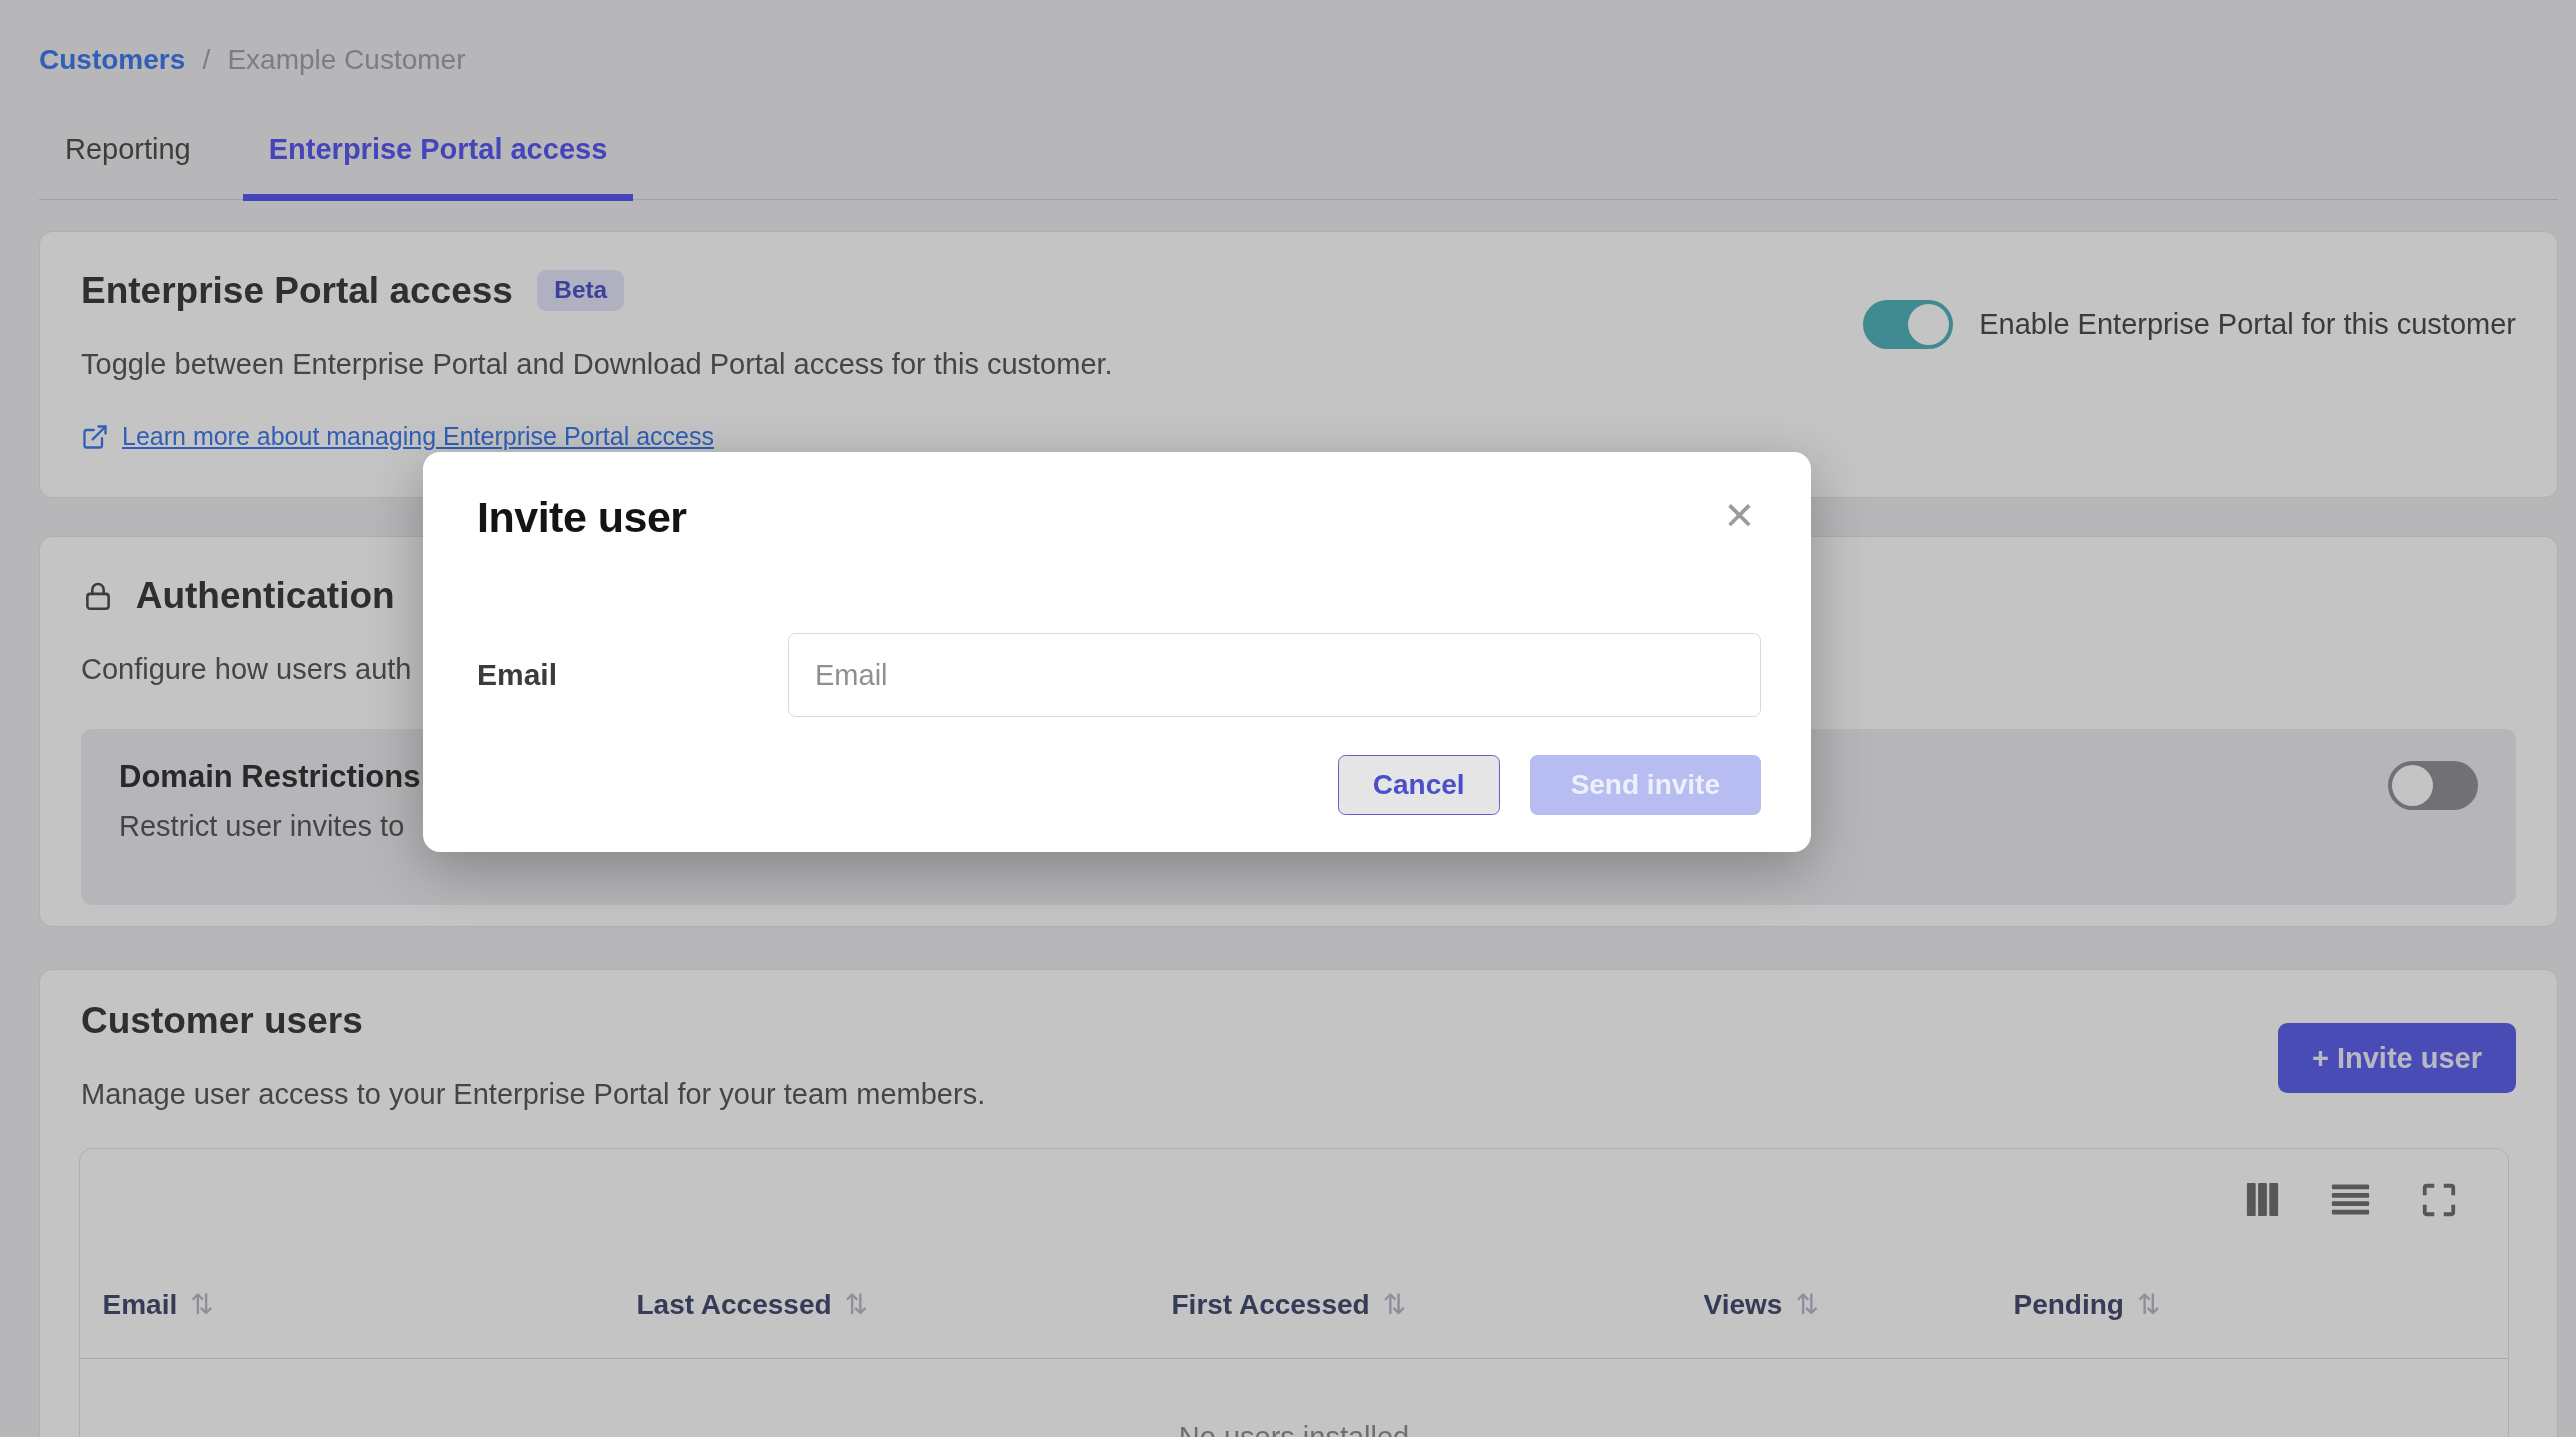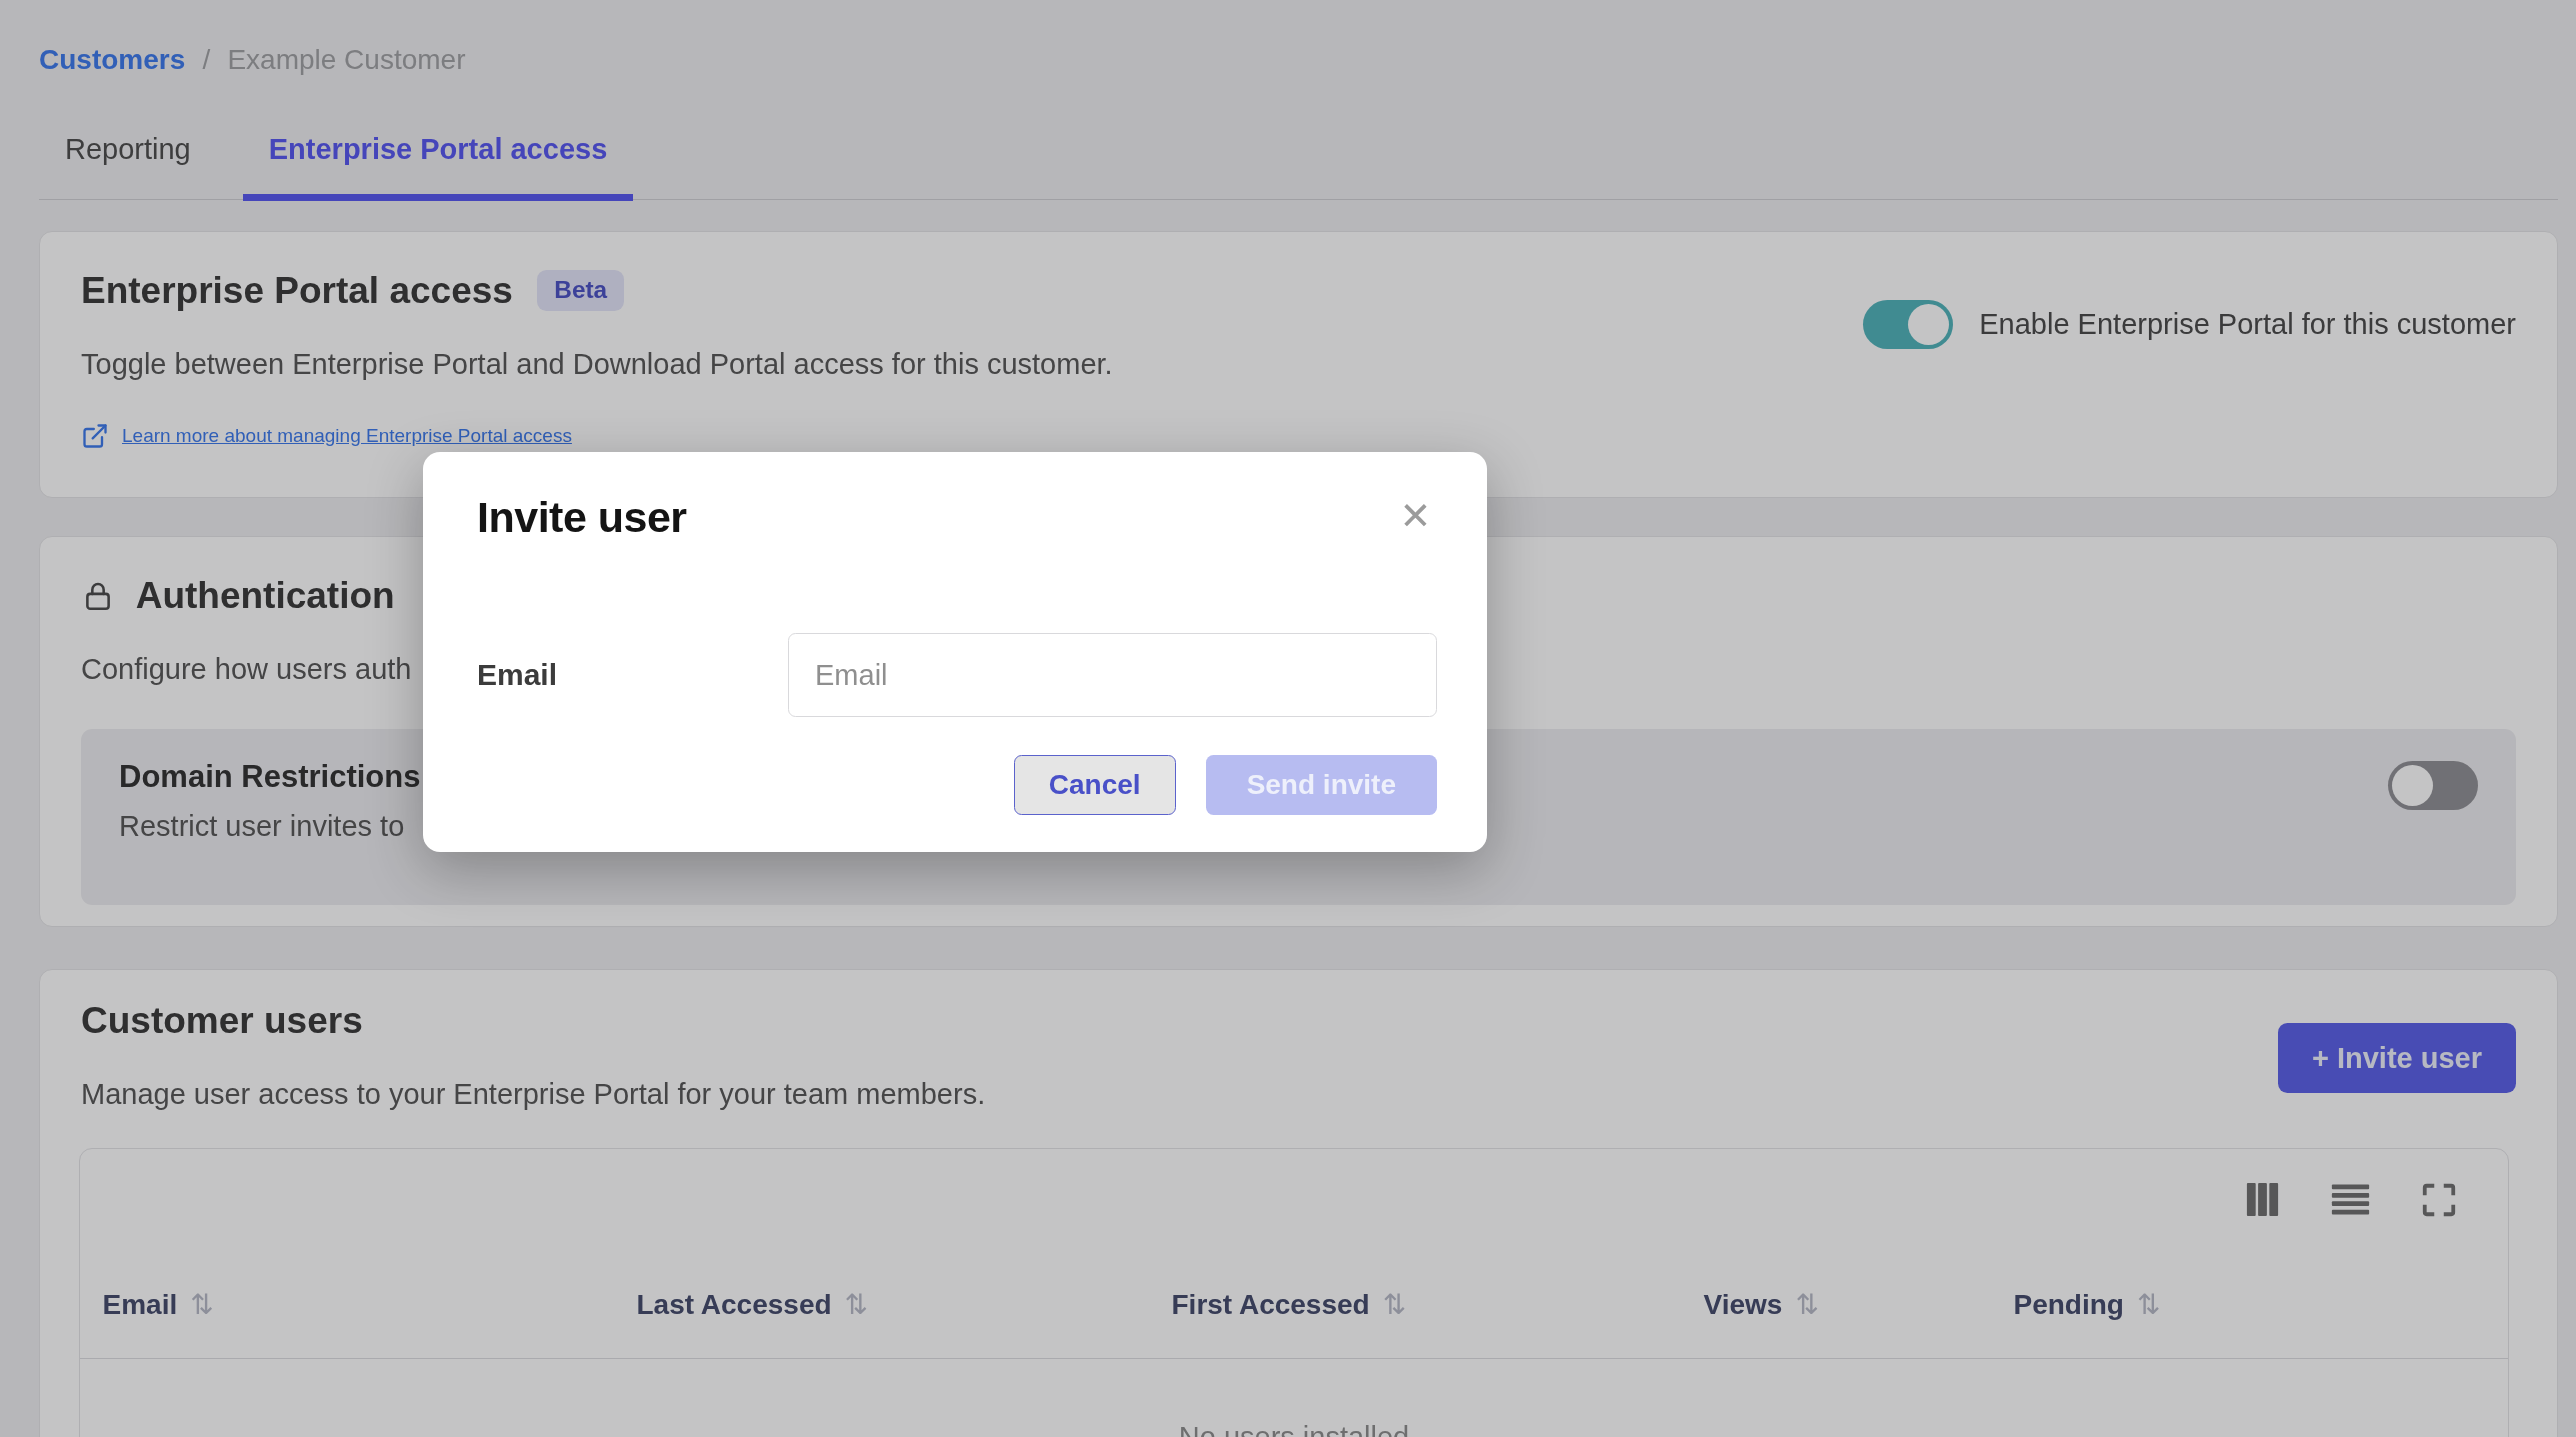--- a/index.html
+++ b/index.html
@@ -33,21 +33,21 @@
   #card-auth   { top:536px; height:391px; padding:34px 41px; }
   #card-users  { top:969px; height:526px; padding:26px 41px; }
 
   .title-row { display:flex; align-items:center; gap:24.4px; }
   .card-title { font-size:37px; font-weight:600; color:#383838; line-height:49px; }
   .beta-badge { background:#e3e5f8; color:#4a50c5; font-size:24.4px; font-weight:600;
                 padding:8.5px 17px; border-radius:9.4px; line-height:1; }
   .card-desc { margin-top:30px; font-size:29px; color:#565656; line-height:38px; }
 
   .learn-link { margin-top:39px; display:inline-flex; gap:13px; align-items:center;
-                color:#3b79ec; font-size:19px; font-weight:500;
+                color:#3b79ec; font-size:25px; font-weight:500;
                 text-decoration:underline; cursor:pointer; }
   .learn-link svg { flex:none; }
 
   
   .toggle { width:90px; height:49px; border-radius:24.4px; position:relative;
             flex:none; cursor:pointer; }
   .toggle .knob { position:absolute; top:3.8px; width:41px; height:41px;
             background:#fff; border-radius:50%; }
   .toggle.on  { background:#4fb3ba; }
   .toggle.on .knob  { right:3.8px; }
@@ -81,21 +81,21 @@
   .table-header { display:grid; grid-template-columns:534px 535px 532px 310px 1fr;
                 padding:0 22.5px; border-bottom:1.9px solid #dcdce0; height:109px;
                 align-items:center; }
   .th { display:flex; gap:13px; align-items:baseline; font-size:28px;
         font-weight:700; color:#434a6b; cursor:pointer; }
   .sort-glyph { color:#b6b9c6; font-size:28px; font-weight:400; }
   .empty-row { padding-top:62px; text-align:center; font-size:29px; color:#8d8d8d; }
 
   
   .backdrop { position:fixed; inset:0; background:rgba(18,18,24,0.25); z-index:10; }
-  .modal { position:fixed; left:423px; top:452px; width:1064px; height:400px;
+  .modal { position:fixed; left:423px; top:452px; width:1388px; height:400px;
            background:#fff; border-radius:17px; z-index:20;
            box-shadow:0 17px 56px rgba(0,0,0,0.28);
            padding:41px 50px 0 54px; }
   .modal-header { display:flex; justify-content:space-between; align-items:flex-start; }
   .modal-title { font-size:43px; font-weight:700; color:#141414; letter-spacing:-0.5px; }
   .modal-close { font-size:38px; color:#9b9b9b; line-height:1; cursor:pointer;
            padding:3.8px 5.6px; background:none; border:none; font-family:inherit; }
   .modal-body { margin-top:91px; display:flex; align-items:center; }
   .email-label { width:311px; font-size:30px; font-weight:600; color:#3c3c3c; }
   .email-input { flex:1; height:84px; border:1.9px solid #d9d9dc; border-radius:7.5px;

